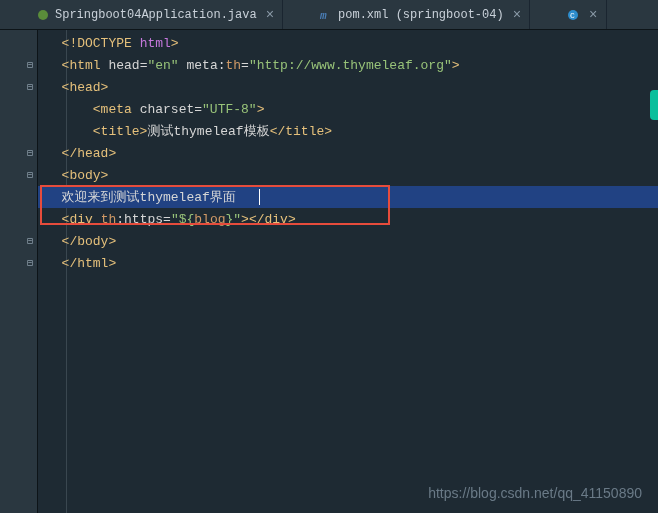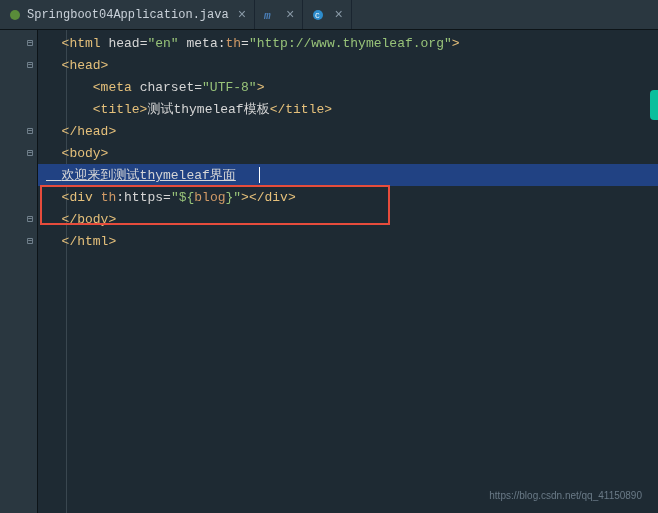--- a/index.html
+++ b/index.html
@@ -23,20 +23,21 @@
       display: flex;
       align-items: center;
       padding: 0 8px;
       height: 100%;
       color: #c9d1d9;
       font-size: 12px;
       border-right: 1px solid #1a2530;
       cursor: pointer;
       gap: 5px;
       white-space: nowrap;
+      margin-left: 28px;
     }
     .tab-icon {
       width: 14px;
       height: 14px;
       display: inline-flex;
       align-items: center;
       justify-content: center;
     }
     .tab-close {
       color: #8a9aa7;
@@ -92,33 +93,32 @@
     .tag { color: #e5c07b; }
     .string { color: #98c379; }
     .purple { color: #c678dd; }
     .orange { color: #d19a66; }
     .white { color: #d6d6d6; }
     .highlighted {
       background: #214283;
     }
     .highlighted .line-content {
       background: #214283;
-      text-decoration: underline;
     }
     .red-box {
       position: absolute;
       border: 2px solid #e74c3c;
       pointer-events: none;
     }
     .watermark {
       position: absolute;
       bottom: 12px;
       right: 16px;
       color: #6a7a87;
-      font-size: 10px;
+      font-size: 14px;
       font-family: Arial, sans-serif;
     }
     .cursor-line {
       position: absolute;
       width: 1px;
       height: 16px;
       background: #fff;
     }
     .side-widget {
       position: absolute;
@@ -142,40 +142,45 @@
       </span>
     <span>Springboot04Application.java</span>
     <span class="tab-close">×</span>
   </div>
   <div class="tab">
     <span class="tab-icon">
         <svg width="12" height="12" viewBox="0 0 12 12">
           <text x="0" y="10" fill="#4a7db5" font-size="11" font-weight="bold" font-style="italic">m</text>
         </svg>
       </span>
+    <span>pom.xml (springboot-04)</span>
     <span class="tab-close">×</span>
   </div>
   <div class="tab">
     <span class="tab-icon">
         <svg width="12" height="12" viewBox="0 0 12 12">
           <circle cx="6" cy="6" r="5" fill="#2d8ccc"></circle>
           <text x="3" y="9" fill="#fff" font-size="8">C</text>
         </svg>
       </span>
     <span class="tab-close">×</span>
   </div>
 
 </div>
 
 <div class="editor">
   <div class="gutter"></div>
   <div class="code-area">
     <div class="guide"></div>
 
     <div class="line">
+      <span class="fold-marker"></span>
+      <span class="line-content">  <span class="tag">&lt;!DOCTYPE</span><span class="purple"> html</span><span class="tag">&gt;</span></span>
+    </div>
+    <div class="line">
       <span class="fold-marker">⊟</span>
       <span class="line-content">  <span class="tag">&lt;html</span><span class="white"> head</span><span class="white">=</span><span class="string">"en"</span><span class="white"> meta:</span><span class="orange">th</span><span class="white">=</span><span class="string">"http://www.thymeleaf.org"</span><span class="tag">&gt;</span></span>
     </div>
     <div class="line">
       <span class="fold-marker">⊟</span>
       <span class="line-content">  <span class="tag">&lt;head&gt;</span></span>
     </div>
     <div class="line">
       <span class="line-content">      <span class="tag">&lt;meta</span><span class="white"> charset</span><span class="white">=</span><span class="string">"UTF-8"</span><span class="tag">&gt;</span></span>
     </div>

